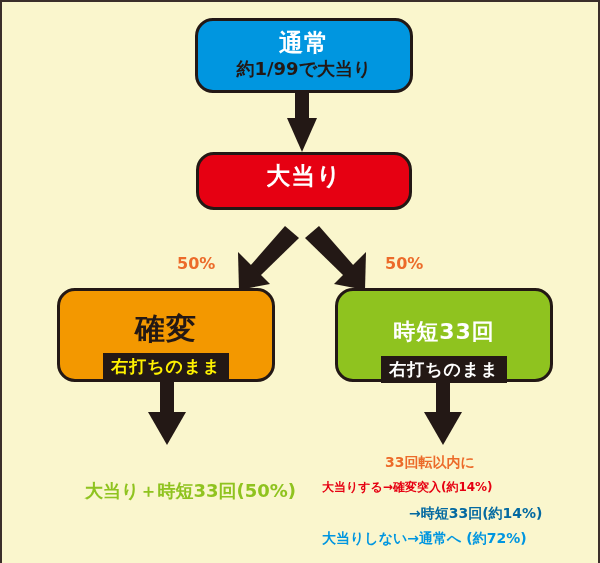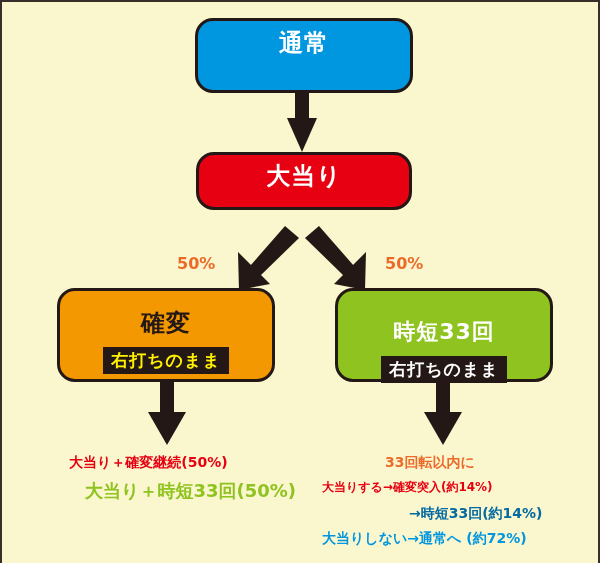--- a/index.html
+++ b/index.html
@@ -58,40 +58,40 @@
 
       <g>
         <rect x="434" y="380" width="14" height="32"></rect>
         <polygon points="422,410 460,410 441,443"></polygon>
       </g>
     </g>
   </svg>
 
   <div class="box" style="left:193px; top:16px; width:218px; height:75px; background:#0096e0;">
     <div class="title" style="font-size:24px; margin-top:8px; line-height:28px;">通常</div>
+    <div style="font-size:18px; font-weight:bold; color:#231815; line-height:24px;">約1/99で大当り</div>
   </div>
 
   <div class="box" style="left:194px; top:150px; width:216px; height:58px; background:#e60012;">
     <div class="title" style="font-size:24px; margin-top:6px; line-height:30px;">大当り</div>
   </div>
 
   <div class="label" style="left:175px; top:252px; font-size:16px; color:#ec6b2a;">50%</div>
   <div class="label" style="left:383px; top:252px; font-size:16px; color:#ec6b2a;">50%</div>
 
   <div class="box" style="left:55px; top:286px; width:218px; height:94px; background:#f39800;">
-    <div class="title" style="font-size:24px; color:#231815; margin-top:18px; line-height:28px;">確変</div>
+    <div class="title" style="font-size:30px; color:#231815; margin-top:24px; line-height:28px;">確変</div>
     <div class="tag" style="font-size:17px; color:#fff100; margin-top:10px;">右打ちのまま</div>
   </div>
 
   <div class="box" style="left:333px; top:286px; width:218px; height:94px; background:#8fc31f;">
     <div class="title" style="font-size:22px; margin-top:27px; line-height:28px;">時短33回</div>
     <div class="tag" style="font-size:17px; color:#ffffff; margin-top:10px;">右打ちのまま</div>
   </div>
 
-  <div class="label" style="left:67px; top:452px; font-size:14px; color:#e60012;">大当り＋確変継続(50%)</div>
   <div class="label" style="left:83px; top:477px; font-size:18px; color:#8fc31f;">大当り＋時短33回(50%)</div>
 
   <div class="label" style="left:383px; top:452px; font-size:14px; color:#ec6b2a;">33回転以内に</div>
   <div class="label" style="left:320px; top:477px; font-size:12px; color:#e60012;">大当りする→確変突入(約14%)</div>
   <div class="label" style="left:407px; top:503px; font-size:14px; color:#0369a1;">→時短33回(約14%)</div>
   <div class="label" style="left:320px; top:528px; font-size:14px; color:#0096e0;">大当りしない→通常へ (約72%)</div>
 
 </div>
 
 </body></html>

